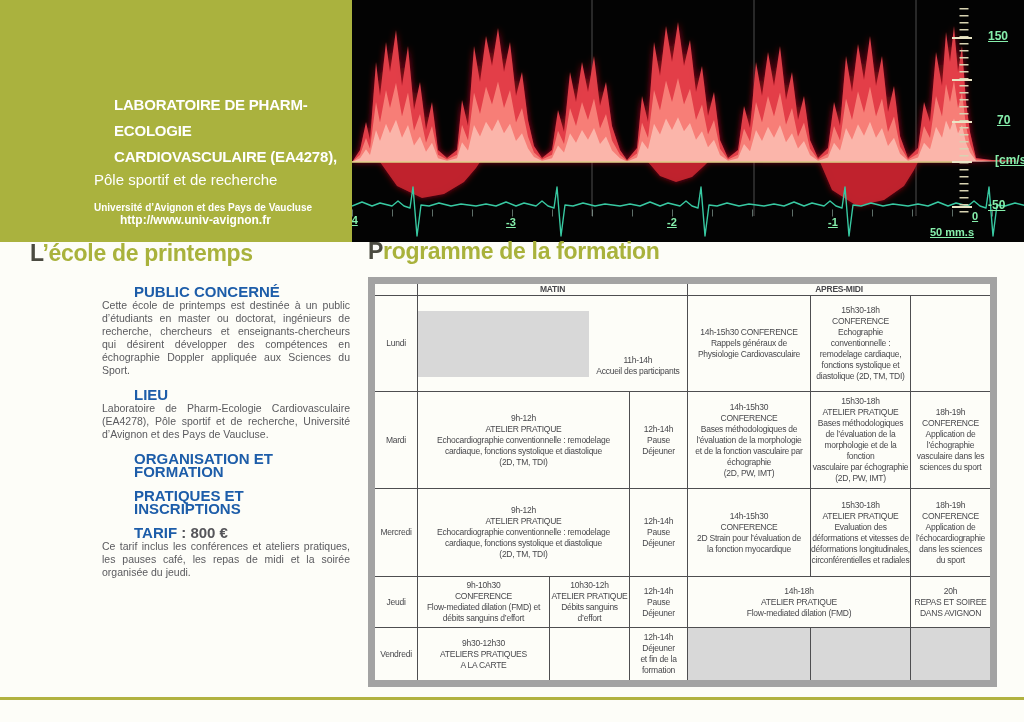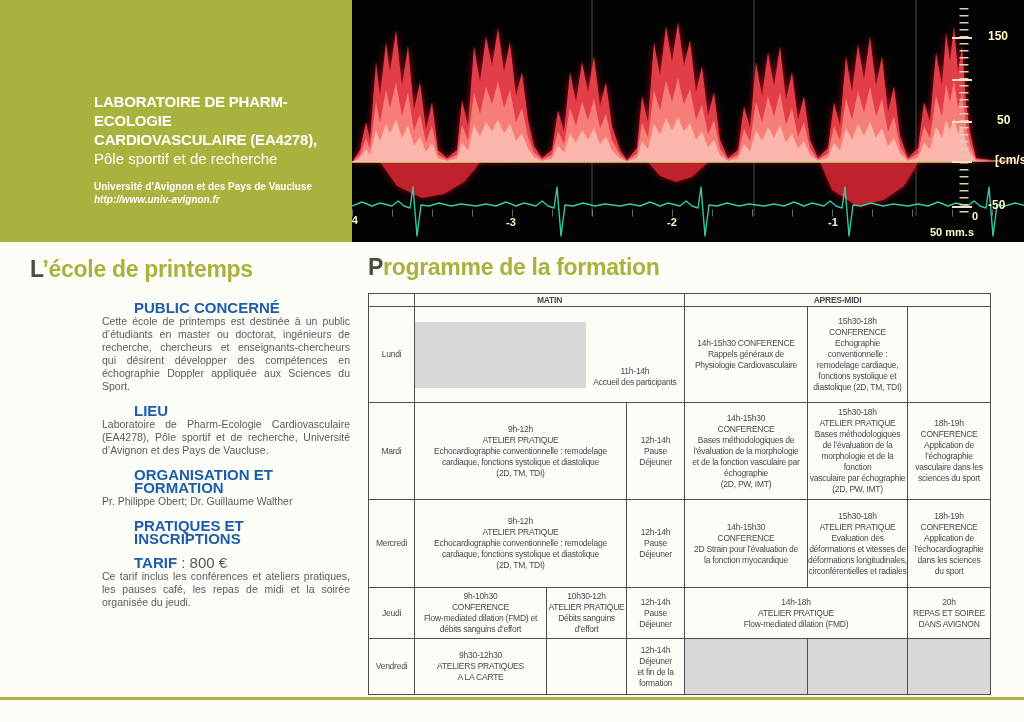--- a/index.html
+++ b/index.html
@@ -7,49 +7,49 @@
     width:1024px;height:722px;overflow:hidden;position:relative;
     background:#fdfdf8;
     font-family:"Liberation Sans", sans-serif;
   }
   
   .banner{position:absolute;left:0;top:0;width:1024px;height:242px;display:flex;}
   .green-block{
     width:352px;height:242px;background:#aab23e;box-sizing:border-box;
     padding:92px 14px 0 94px;color:#fff;
   }
-  .lab-title{font-size:15px;font-weight:bold;line-height:19px;letter-spacing:-0.2px;}
+  .lab-title{font-size:15px;font-weight:bold;line-height:26px;letter-spacing:-0.2px;margin-left:20px;}
   .lab-sub{font-size:15px;font-weight:normal;line-height:19px;}
   .lab-univ{margin-top:12px;font-size:10px;font-weight:bold;line-height:13px;}
-  .lab-url{font-size:10px;font-weight:bold;font-style:italic;line-height:13px;}
+  .lab-url{font-size:12px;font-weight:bold;line-height:13px;margin-left:26px;}
   .echo{position:relative;flex:1;height:242px;background:#030303;overflow:hidden;}
   .echo svg{position:absolute;left:0;top:0;}
   .elabel{
-    position:absolute;color:#fef9c3;font-weight:bold;font-size:12px;
-    letter-spacing:0px;white-space:nowrap;
+    position:absolute;color:#86efac;font-weight:bold;font-size:12px;
+    letter-spacing:0px;white-space:nowrap;text-decoration:underline;
   }
   .elabel.small{font-size:11px;}
   
-  .content{position:absolute;left:0;top:242px;width:1024px;height:456px;}
+  .content{position:absolute;left:0;top:226px;width:1024px;height:456px;}
   .heading{font-size:23px;font-weight:bold;letter-spacing:-0.3px;color:#a9b23c;}
   .heading .init{color:#4b4b41;}
   .left-col{position:absolute;left:30px;top:14px;width:322px;}
   .sections{margin-left:72px;margin-top:18px;width:248px;}
   .sec{margin-bottom:11px;}
   .sec-title{color:#1d5da9;font-weight:bold;font-size:15px;line-height:13px;margin-left:32px;}
-  .sec-title .suffix{color:#55555a;font-weight:normal;}
+  .sec-title .suffix{color:#55555a;font-weight:bold;}
   .sec-body{
     color:#5a5a5e;font-size:10.5px;line-height:13px;text-align:justify;
     white-space:pre-line;margin-top:1px;
   }
   .right-col{position:absolute;left:368px;top:12px;width:622px;}
   
   table.prog{
     border-collapse:collapse;table-layout:fixed;width:622px;margin-top:12px;
-    border:1px solid #a3a3a3;
+    border:7px solid #a3a3a3;
   }
   table.prog td{
     border:1px solid #4e4e50;padding:0;vertical-align:middle;text-align:center;
     color:#48484c;font-size:8.5px;line-height:11px;letter-spacing:-0.25px;
   }
   .cell{white-space:pre-line;width:100%;}
   td.hdr{color:#1d5da9;font-weight:bold;font-size:8.5px;letter-spacing:0.2px;}
   td.day{font-size:9px;}
   td.graycell{background:#d8d8d8;}
   .morning-wrap{display:flex;height:100%;align-items:stretch;}
@@ -111,21 +111,21 @@
            l10,-4 10,4 8,-3 12,3 6,-5 6,5 6,2 3,-21 4,49 4,-31 8,1 10,-3 12,3 10,-2 15,2 10,-2 10,2
            l10,-4 10,4 8,-3 12,3 6,-5 6,5 6,2 3,-21 4,49 4,-31 8,1 10,-3 12,3 10,-2 15,2 10,-2 10,2
            l10,-4 10,4 8,-3 12,3 6,-5 6,5 6,2 3,-21 4,49 4,-31 8,1 10,-3 12,3 10,-2 15,2 10,-2 10,2"></path>
 
       <line x1="612" y1="8" x2="612" y2="218" stroke="#d8d3b2" stroke-width="9" stroke-dasharray="1.5 5.5"></line>
       <path d="M600,38 h20 M600,80 h20 M600,122 h20 M600,162 h20 M600,207 h20" stroke="#e9e5c5" stroke-width="2" fill="none"></path>
     </svg>
 
     <span class="elabel" style="left:636px;top:29px;">150</span>
     <span class="elabel" style="left:638px;top:71px;margin-left:48px;">100</span>
-    <span class="elabel" style="left:645px;top:113px;">50</span>
+    <span class="elabel" style="left:645px;top:113px;">70</span>
     <span class="elabel" style="left:643px;top:153px;">[cm/s]</span>
     <span class="elabel" style="left:636px;top:198px;">-50</span>
     <span class="elabel small" style="left:620px;top:210px;">0</span>
 
     <span class="elabel small" style="left:-4px;top:214px;">-4</span>
     <span class="elabel small" style="left:154px;top:216px;">-3</span>
     <span class="elabel small" style="left:315px;top:216px;">-2</span>
     <span class="elabel small" style="left:476px;top:216px;">-1</span>
     <span class="elabel small" style="left:578px;top:226px;">50 mm.s</span>
   </div>
@@ -139,21 +139,20 @@
       <div class="sec">
         <div class="sec-title"><span>PUBLIC CONCERNÉ</span><span class="suffix"></span></div>
         <div class="sec-body">Cette école de printemps est destinée à un public d’étudiants en master ou doctorat, ingénieurs de recherche, chercheurs et enseignants-chercheurs qui désirent développer des compétences en échographie Doppler appliquée aux Sciences du Sport.</div>
       </div>
       <div class="sec">
         <div class="sec-title"><span>LIEU</span><span class="suffix"></span></div>
         <div class="sec-body">Laboratoire de Pharm-Ecologie Cardiovasculaire (EA4278), Pôle sportif et de recherche, Université d’Avignon et des Pays de Vaucluse.</div>
       </div>
       <div class="sec">
         <div class="sec-title"><span>ORGANISATION ET FORMATION</span><span class="suffix"></span></div>
-        <div class="sec-body">Pr. Philippe Obert; Dr. Guillaume Walther</div>
       </div>
       <div class="sec">
         <div class="sec-title"><span>PRATIQUES ET INSCRIPTIONS</span><span class="suffix"></span></div>
       </div>
       <div class="sec">
         <div class="sec-title"><span>TARIF</span><span class="suffix"> : 800 €</span></div>
         <div class="sec-body">Ce tarif inclus les conférences et ateliers pratiques, les pauses café, les repas de midi et la soirée organisée du jeudi.</div>
       </div>
     </div>
   </div>

